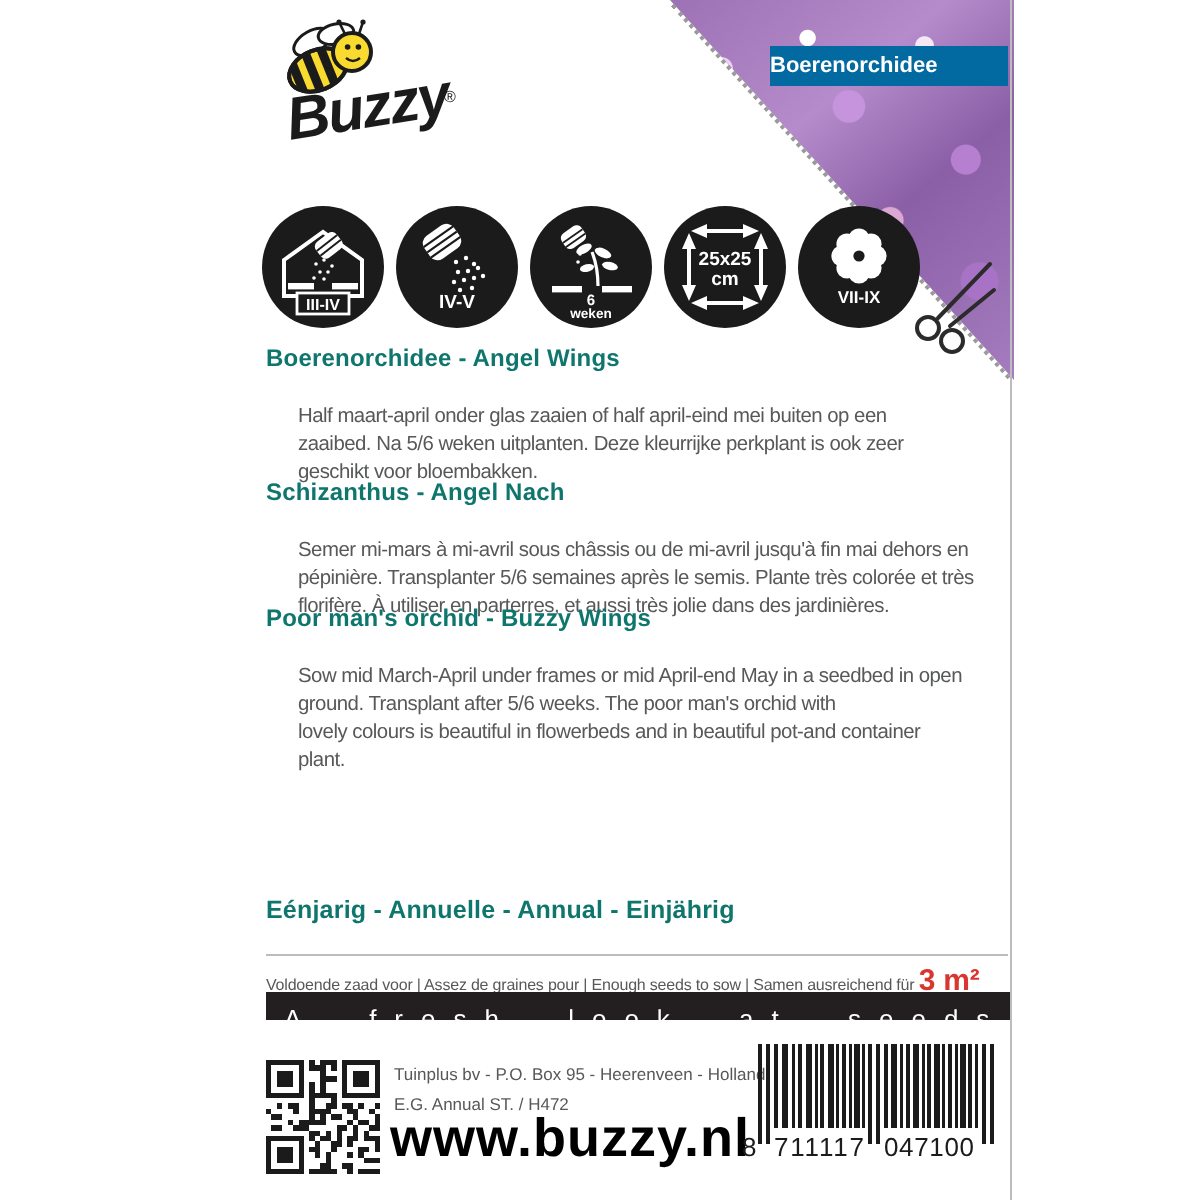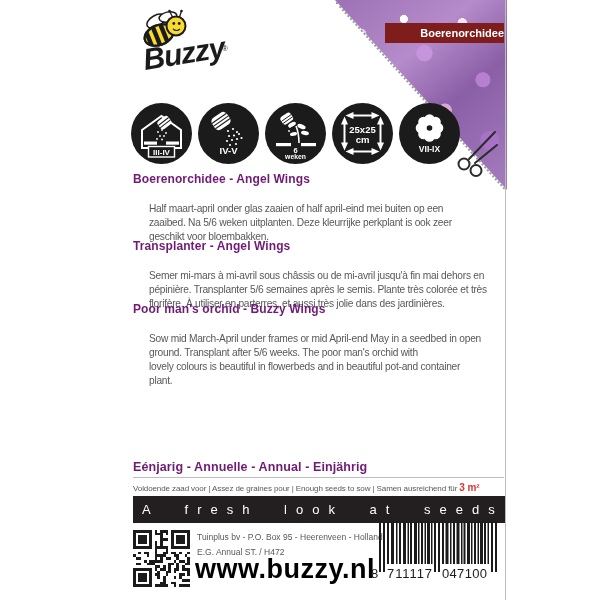--- a/index.html
+++ b/index.html
@@ -21,38 +21,38 @@
       radial-gradient(circle 9px at 79% 90%,#caa2df 0 55%,transparent 62%),
       radial-gradient(circle 11px at 30% 42%,#5d8148 0 55%,transparent 62%),
       radial-gradient(circle 9px at 62% 80%,#6d9455 0 55%,transparent 62%),
       radial-gradient(circle 8px at 94% 20%,#e7c9ef 0 55%,transparent 62%),
       linear-gradient(140deg,#9c72b5 0%,#b68bcb 35%,#8a5fa6 60%,#a67cc0 100%);
   }
   .perforation{position:absolute;left:337px;top:2px;width:251px;height:0;
     border-top:2px dotted #9a9a9a;transform-origin:0 0;transform:rotate(47.9deg);}
 
   .banner{position:absolute;left:385px;top:23px;width:119px;height:20px;
-    background:#7f1d1d;color:#fff;font-weight:bold;font-size:11px;line-height:20px;text-align:right;}
+    background:#0369a1;color:#fff;font-weight:bold;font-size:11px;line-height:20px;text-align:left;}
 
   .logo{position:absolute;left:129px;top:8px;}
   .scissors{position:absolute;left:449px;top:126px;}
 
   .icons{position:absolute;left:131px;top:103px;display:flex;gap:6px;}
   .icon svg{display:block;}
   .icon text{font-family:"Liberation Sans",sans-serif;fill:#fff;font-weight:bold;}
 
   .sec{position:absolute;left:133px;width:373px;}
-  .ghead{margin:0 0 3px;font-size:12px;color:#701a75;font-weight:bold;letter-spacing:.1px;}
+  .ghead{margin:0 0 3px;font-size:12px;color:#0f766e;font-weight:bold;letter-spacing:.1px;}
   .body{margin:16px;font-size:10.2px;line-height:14px;color:#57585a;letter-spacing:-.25px;white-space:pre-line;}
 
   .rule{position:absolute;left:133px;top:477px;width:371px;height:0;border-top:1px solid #bdbdbd;}
   .seedline{position:absolute;left:133px;top:482px;width:373px;font-size:8px;color:#57585a;letter-spacing:-.1px;}
-  .seedline .qty{color:#d8362f;font-weight:bold;font-size:10px;}
-
-  .tagline{position:absolute;left:133px;top:496px;width:363px;height:27px;background:#231f20;
+  .seedline .qty{color:#d8362f;font-weight:bold;font-size:15px;}
+
+  .tagline{position:absolute;left:133px;top:496px;width:363px;height:14px;background:#231f20;
     color:#fff;font-size:13px;line-height:27px;letter-spacing:9px;word-spacing:13px;
     padding-left:9px;white-space:nowrap;overflow:hidden;}
 
   .bottom{position:absolute;left:133px;top:528px;width:372px;height:70px;}
   .qr{position:absolute;left:0;top:2px;}
   .addr1{position:absolute;left:64px;top:4px;font-size:8.5px;color:#57585a;}
   .addr2{position:absolute;left:64px;top:19px;font-size:8.5px;color:#57585a;}
   .site{position:absolute;left:62px;top:26px;font-size:27px;font-weight:bold;color:#000000;letter-spacing:.5px;}
   .barcode{position:absolute;right:4px;top:-6px;}
   .barcode text{font-family:"Liberation Sans",sans-serif;fill:#1b1b1b;}
@@ -230,34 +230,34 @@
     </div>
   </div>
 
   <div class="sec" style="top:172px">
     <h3 class="ghead">Boerenorchidee - Angel Wings</h3>
     <p class="body">Half maart-april onder glas zaaien of half april-eind mei buiten op een
 zaaibed. Na 5/6 weken uitplanten. Deze kleurrijke perkplant is ook zeer
 geschikt voor bloembakken.</p>
   </div>
   <div class="sec" style="top:239px">
-    <h3 class="ghead">Transplanter - Angel Wings</h3>
+    <h3 class="ghead">Schizanthus - Angel Nach</h3>
     <p class="body">Semer mi-mars à mi-avril sous châssis ou de mi-avril jusqu'à fin mai dehors en
 pépinière. Transplanter 5/6 semaines après le semis. Plante très colorée et très
 florifère. À utiliser en parterres, et aussi très jolie dans des jardinières.</p>
   </div>
   <div class="sec" style="top:302px">
     <h3 class="ghead">Poor man's orchid - Buzzy Wings</h3>
     <p class="body">Sow mid March-April under frames or mid April-end May in a seedbed in open
 ground. Transplant after 5/6 weeks. The poor man's orchid with
 lovely colours is beautiful in flowerbeds and in beautiful pot-and container
 plant.</p>
   </div>
 
-  <div class="sec" style="top:460px">
+  <div class="sec" style="top:448px">
     <h3 class="ghead" style="font-size:12.5px">Eénjarig - Annuelle - Annual - Einjährig</h3>
   </div>
 
   <div class="rule"></div>
 
   <div class="seedline"><span>Voldoende zaad voor | Assez de graines pour | Enough seeds to sow | Samen ausreichend für </span><span class="qty">3 m²</span>
   </div>
 
   <div class="tagline">A fresh look at seeds</div>
 

